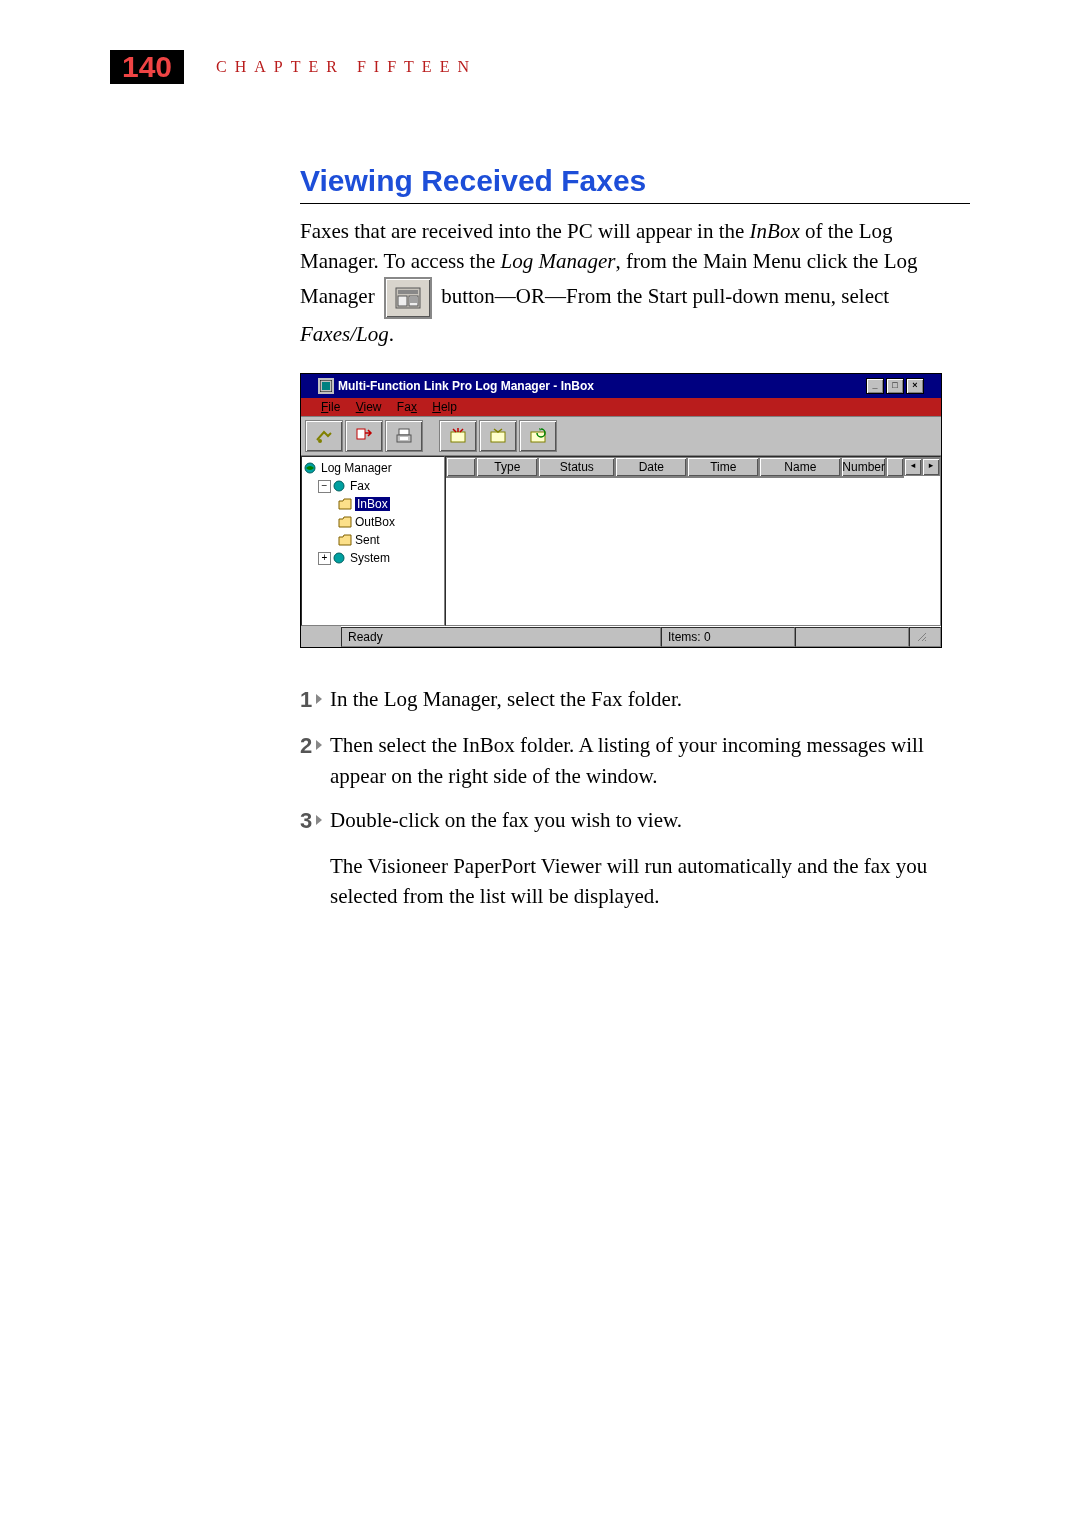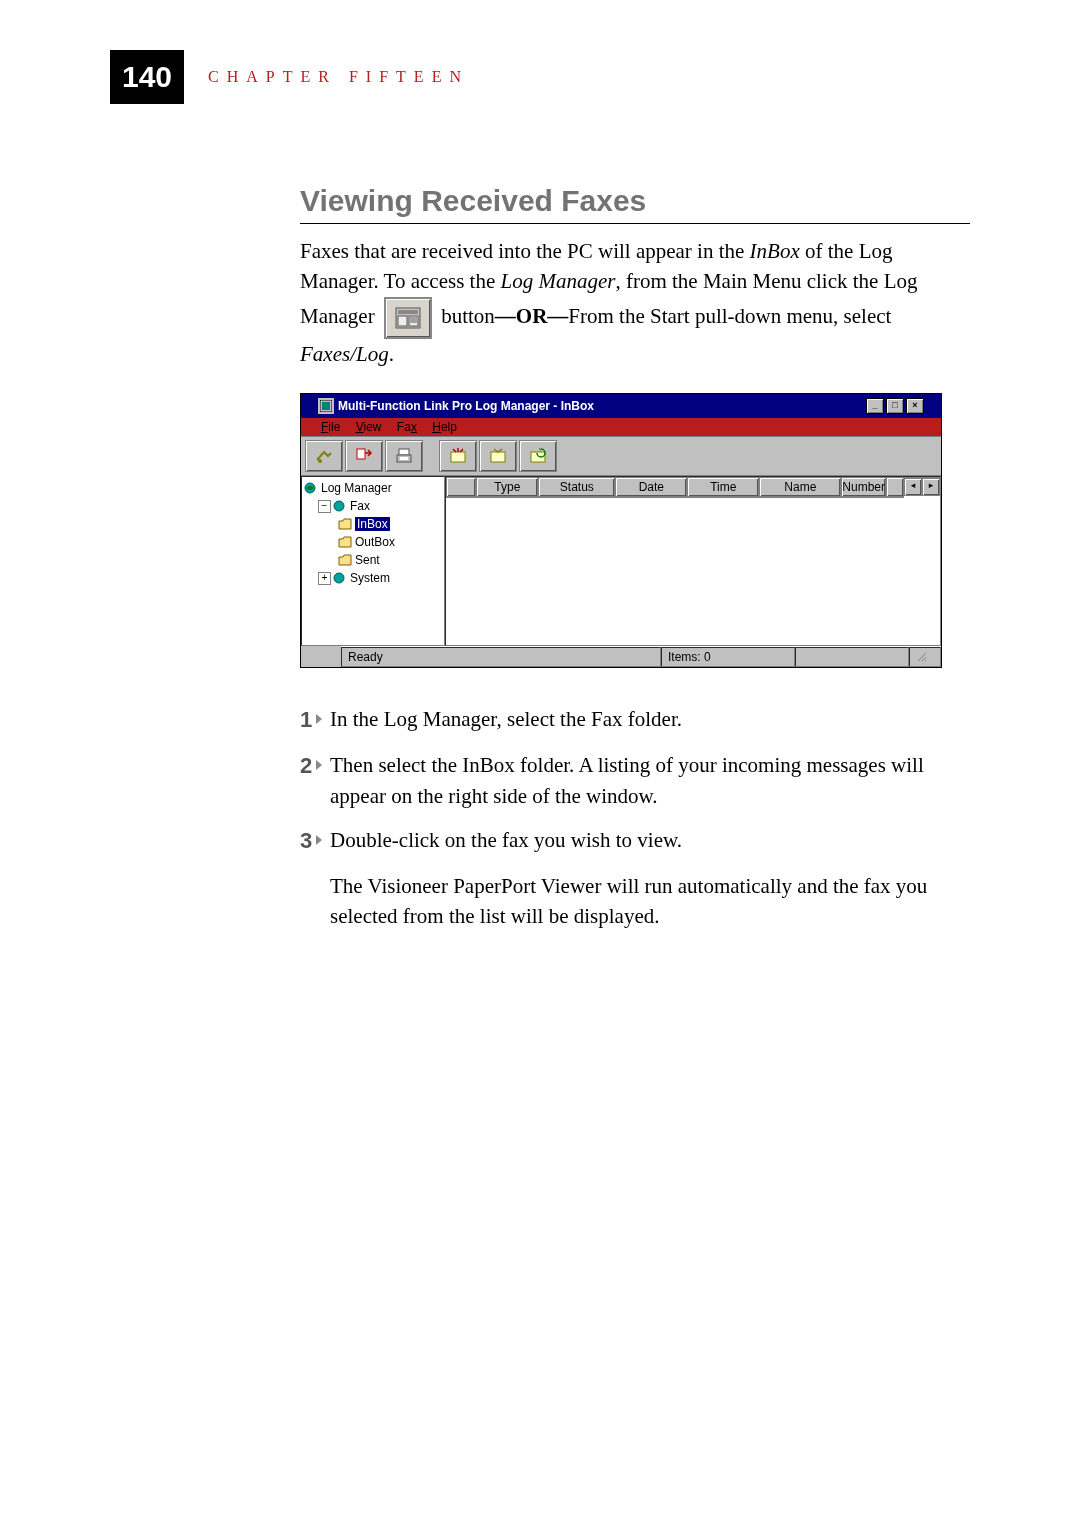--- a/index.html
+++ b/index.html
@@ -14,57 +14,57 @@
     padding: 50px 110px 60px 110px;
     position: relative;
   }
   .header-row {
     display: flex;
     align-items: center;
     margin-bottom: 80px;
   }
   .page-num-box {
     background: #000;
-    color: #ffffff;
+    color: #ef4444;
     font-family: Arial, Helvetica, sans-serif;
     font-weight: bold;
     font-size: 30px;
-    padding: 10px 12px;
-    margin-right: 24px;
+    padding: 0 12px;
+    margin-right: 32px;
   }
   .chapter-label {
     font-family: "Times New Roman", serif;
     letter-spacing: 8px;
     font-size: 16px;
     color: #b91c1c;
   }
   .content {
     margin-left: 190px;
   }
   .section-title {
     font-family: Arial, Helvetica, sans-serif;
     font-weight: bold;
     font-size: 30px;
     margin-bottom: 4px;
-    color: #737373;
+    color: #1d4ed8;
   }
   .title-underline {
     border-bottom: 1px solid #000;
     margin-bottom: 12px;
     height: 1px;
   }
   .body-text {
     font-size: 21px;
     line-height: 1.45;
   }
   .body-text .italic {
     font-style: italic;
   }
   .body-text .bold {
-    font-weight: bold;
+    font-weight: normal;
   }
   .inline-button {
     display: inline-block;
     vertical-align: middle;
     width: 44px;
     height: 38px;
     border: 2px solid #888;
     background: #d8d4cc;
     margin: 0 4px;
     box-shadow: inset 1px 1px 0 #fff, inset -1px -1px 0 #555;

